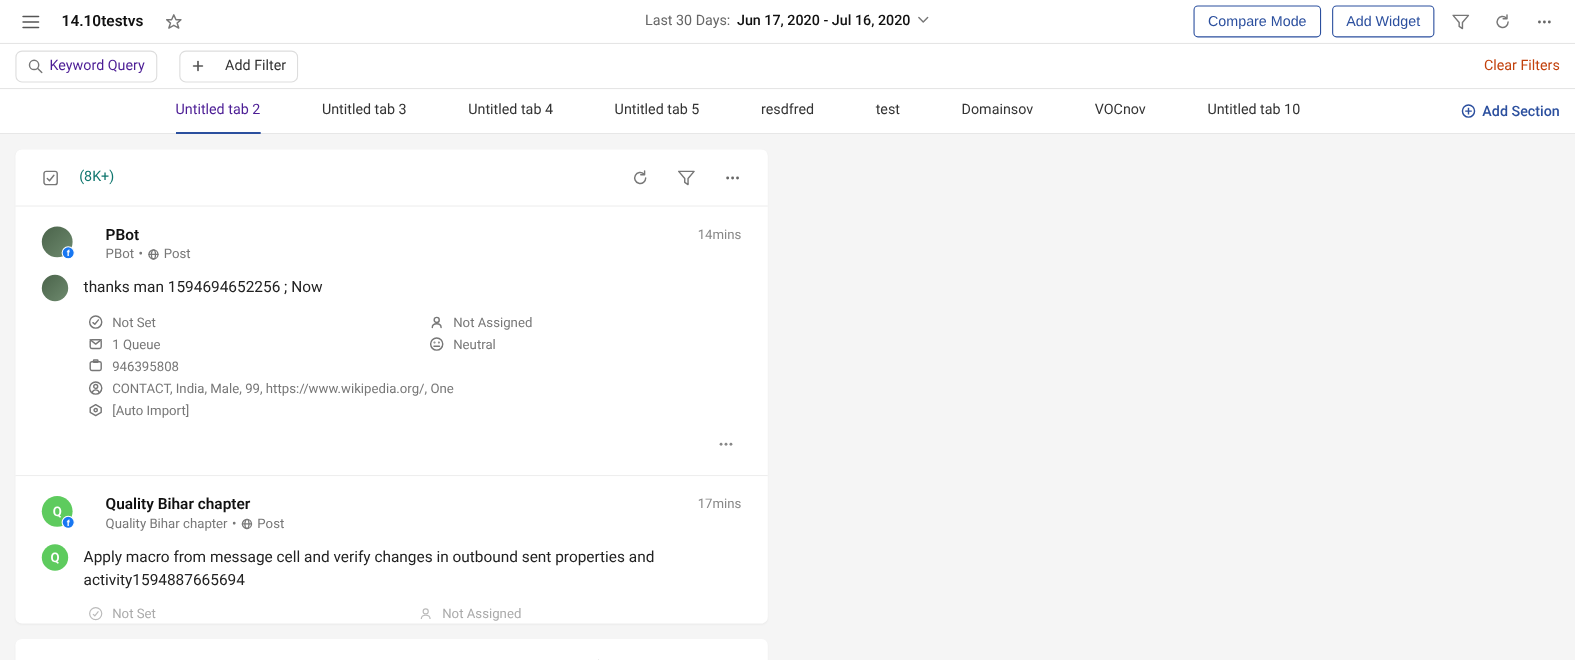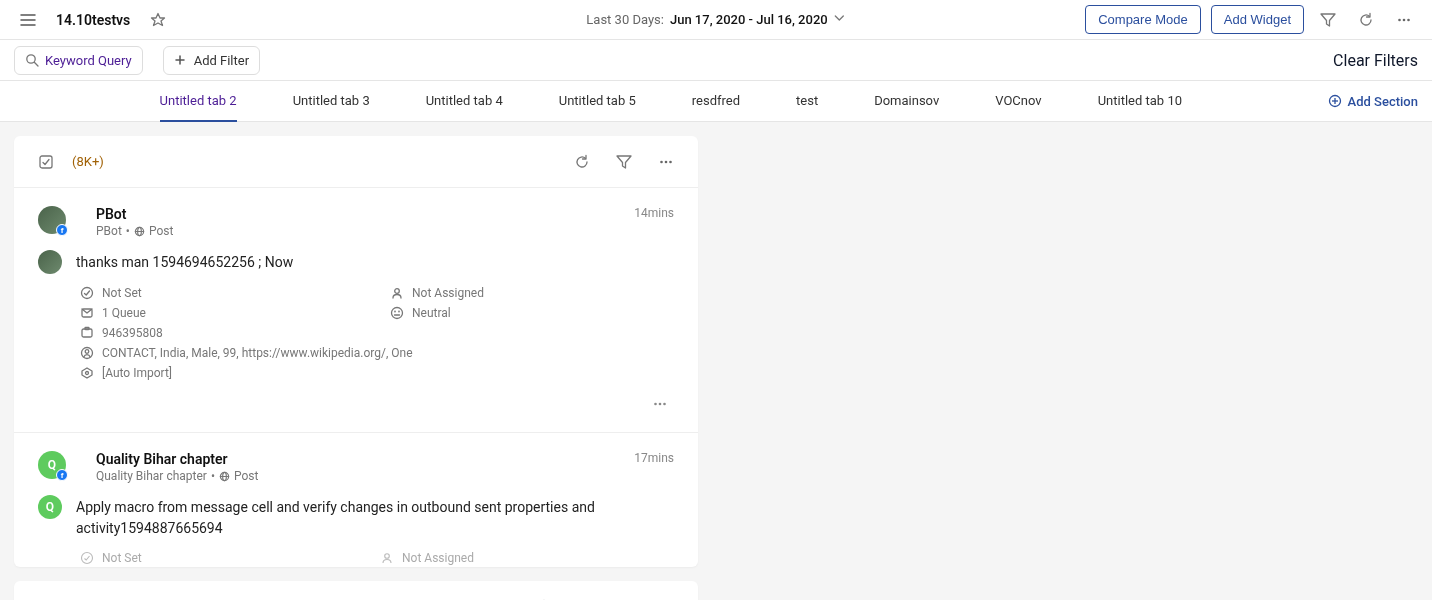--- a/index.html
+++ b/index.html
@@ -67,33 +67,33 @@
     border: 1px solid #ddd;
     border-radius: 6px;
     background: #fff;
     padding: 6px 10px;
     font-size: 13px;
     color: #4c1d95;
     margin-right: 20px;
     cursor: text;
   }
   .add-filter {
-    display: flex; align-items: center; gap: 8px;
+    display: flex; align-items: center; gap: 19px;
     border: 1px solid #ddd;
     border-radius: 6px;
     background: #fff;
     padding: 6px 10px;
     font-size: 13px;
     color: #333;
     cursor: pointer;
   }
   .clear-filters {
     margin-left: auto;
-    color: #0f172a;
-    font-size: 16px;
+    color: #c2410c;
+    font-size: 13px;
     cursor: pointer;
   }
 
   
   .tabsbar {
     height: 41px;
     display: flex;
     align-items: center;
     border-bottom: 1px solid #e5e5e5;
     padding: 0 14px;
@@ -141,21 +141,21 @@
   }
   .panel-header {
     height: 52px;
     display: flex;
     align-items: center;
     padding: 0 18px;
     border-bottom: 1px solid #eee;
   }
   .panel-header-left {
     display: flex; align-items: center; gap: 12px;
-    font-size: 13px; color: #a16207;
+    font-size: 13px; color: #0f766e;
   }
   .panel-header-right {
     margin-left: auto;
     display: flex; align-items: center; gap: 14px;
   }
 
   .card {
     padding: 18px 24px 14px 24px;
     border-bottom: 1px solid #eee;
   }

